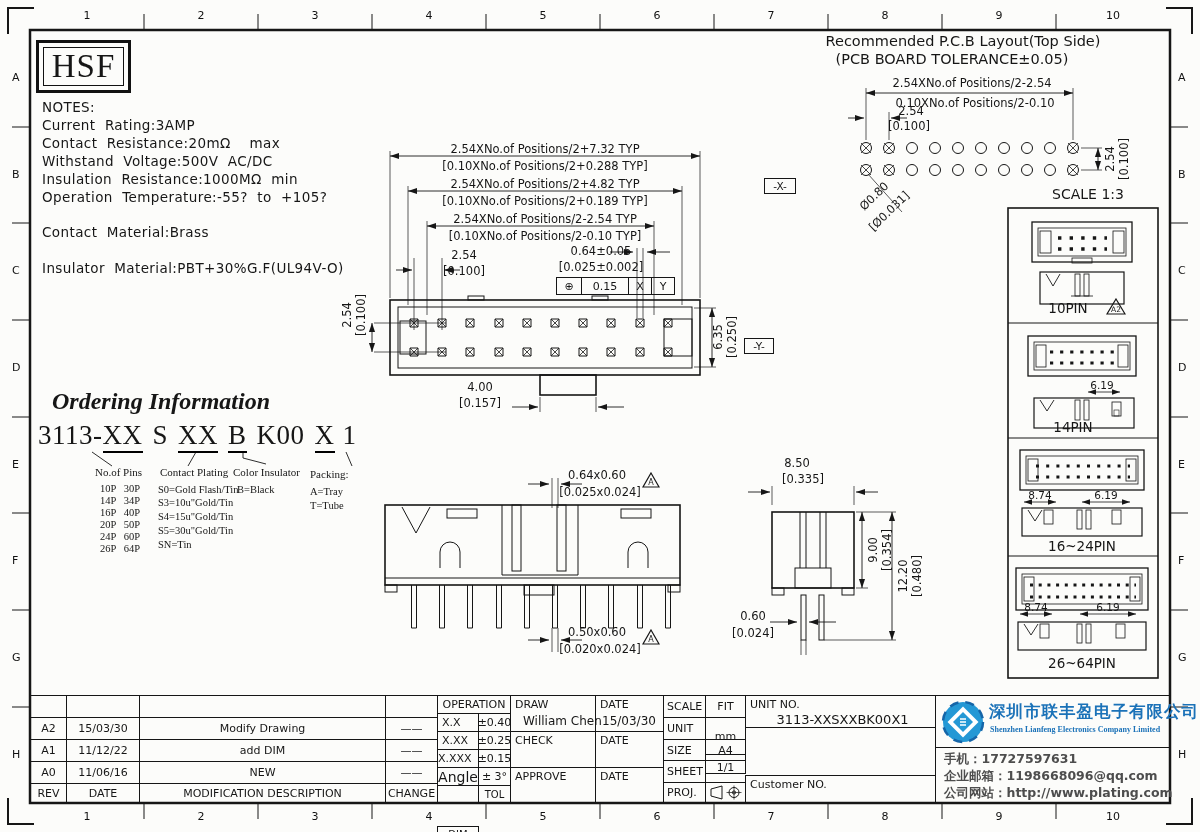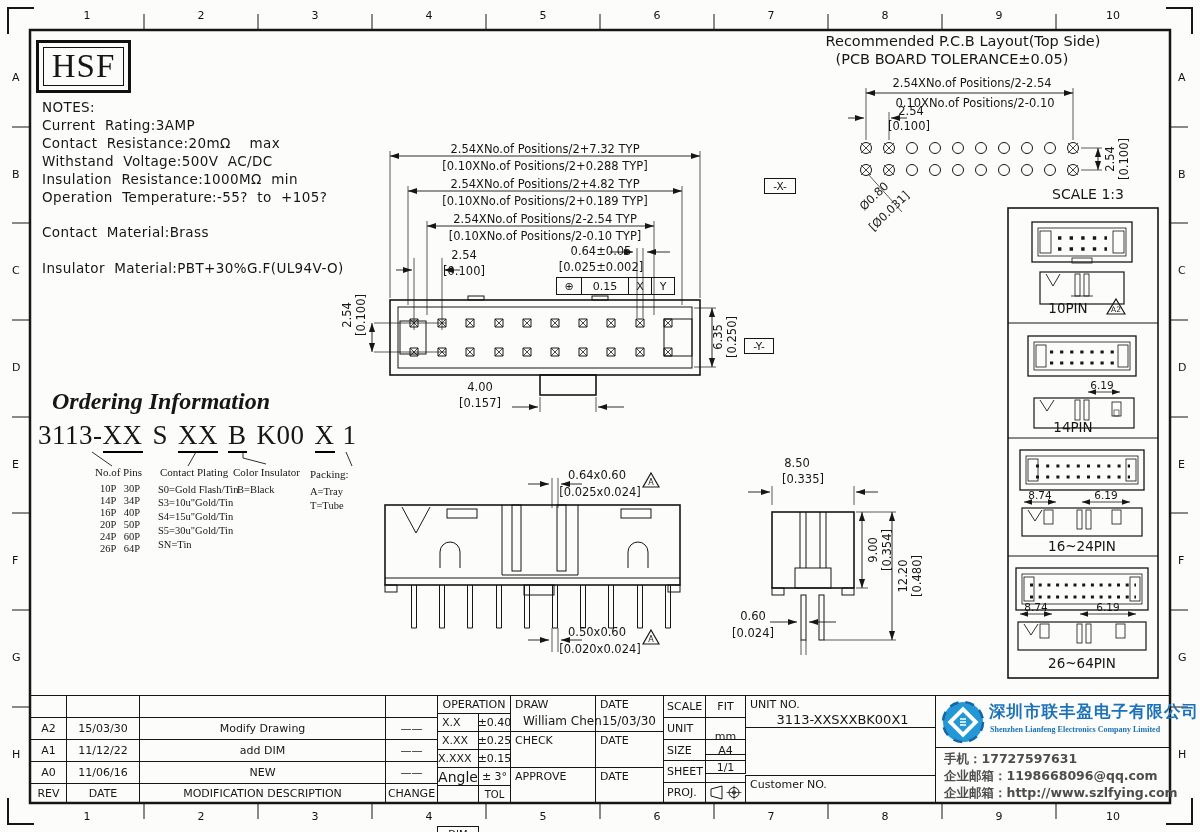--- a/index.html
+++ b/index.html
@@ -467,17 +467,17 @@
       <polygon points="22,12 32,22 22,32 12,22" fill="#2498d5"></polygon>
       <path d="M19,19 h6 M19,22 h6 M19,25 h6" stroke="#fff" stroke-width="1.4"></path>
     </svg>
     <div style="position:absolute;left:53px;top:5px;font-size:16.5px;font-weight:bold;color:#1b72b8;letter-spacing:1px">深圳市联丰盈电子有限公司</div>
     <div style="position:absolute;left:54px;top:29px;font-size:8px;font-weight:bold;color:#1b72b8;font-family:'Liberation Serif',serif">Shenzhen Lianfeng Electronics Company Limited</div>
   </div>
   <div class="cell" style="left:935px;top:747px;width:235px;height:56px">
     <div style="width:100%;padding-left:8px;box-sizing:border-box">
       <div style="font-size:12.5px;font-weight:bold;color:#4d4d4d;line-height:17px">手机：17727597631</div>
       <div style="font-size:12.5px;font-weight:bold;color:#4d4d4d;line-height:17px">企业邮箱：1198668096@qq.com</div>
-      <div style="font-size:12.5px;font-weight:bold;color:#4d4d4d;line-height:17px">企业邮箱：http://www.szlfying.com</div>
+      <div style="font-size:12.5px;font-weight:bold;color:#4d4d4d;line-height:17px">公司网站：http://www.plating.com</div>
     </div>
   </div>
 
 </div>
 
 </body></html>

